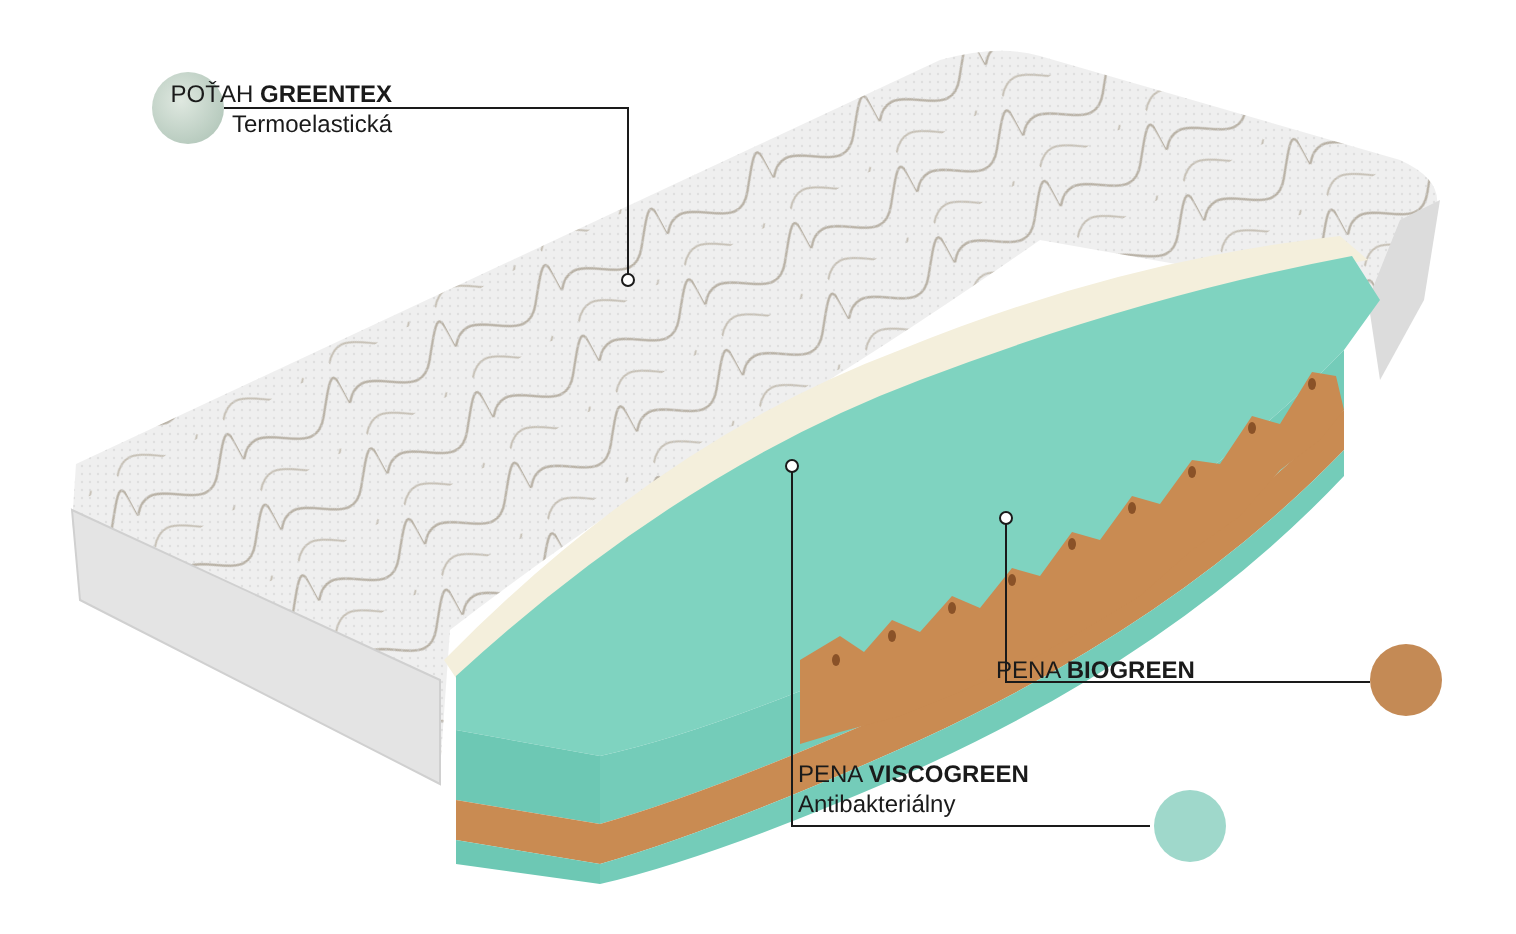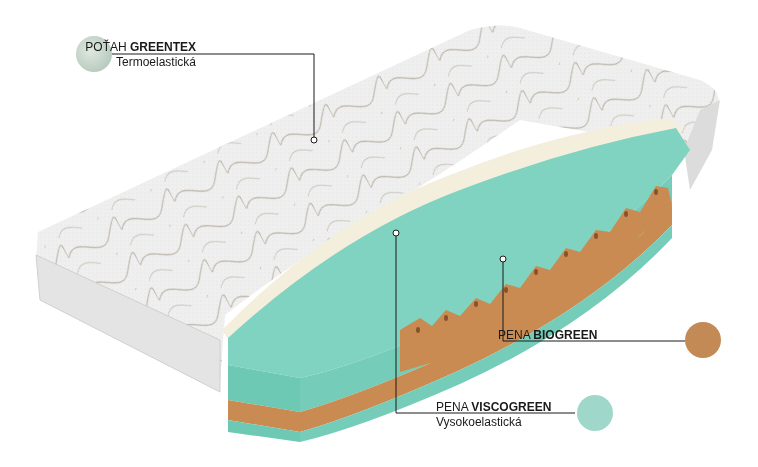--- a/index.html
+++ b/index.html
@@ -84,17 +84,17 @@
     <div class="title"><span>POŤAH</span> <b>GREENTEX</b></div>
     <div class="sub">Termoelastická</div>
   </div>
 
   
   <div class="label" style="left:498px;top:328px;">
     <div class="title"><span>PENA</span> <b>BIOGREEN</b></div>
   </div>
 
   
-  <div class="label" style="left:399px;top:400px;margin-left:37px;">
+  <div class="label" style="left:399px;top:380px;">
     <div class="title"><span>PENA</span> <b>VISCOGREEN</b></div>
-    <div class="sub">Vysokoelastická</div>
+    <div class="sub">Antibakteriálny</div>
   </div>
 </div>
 
 </body></html>

